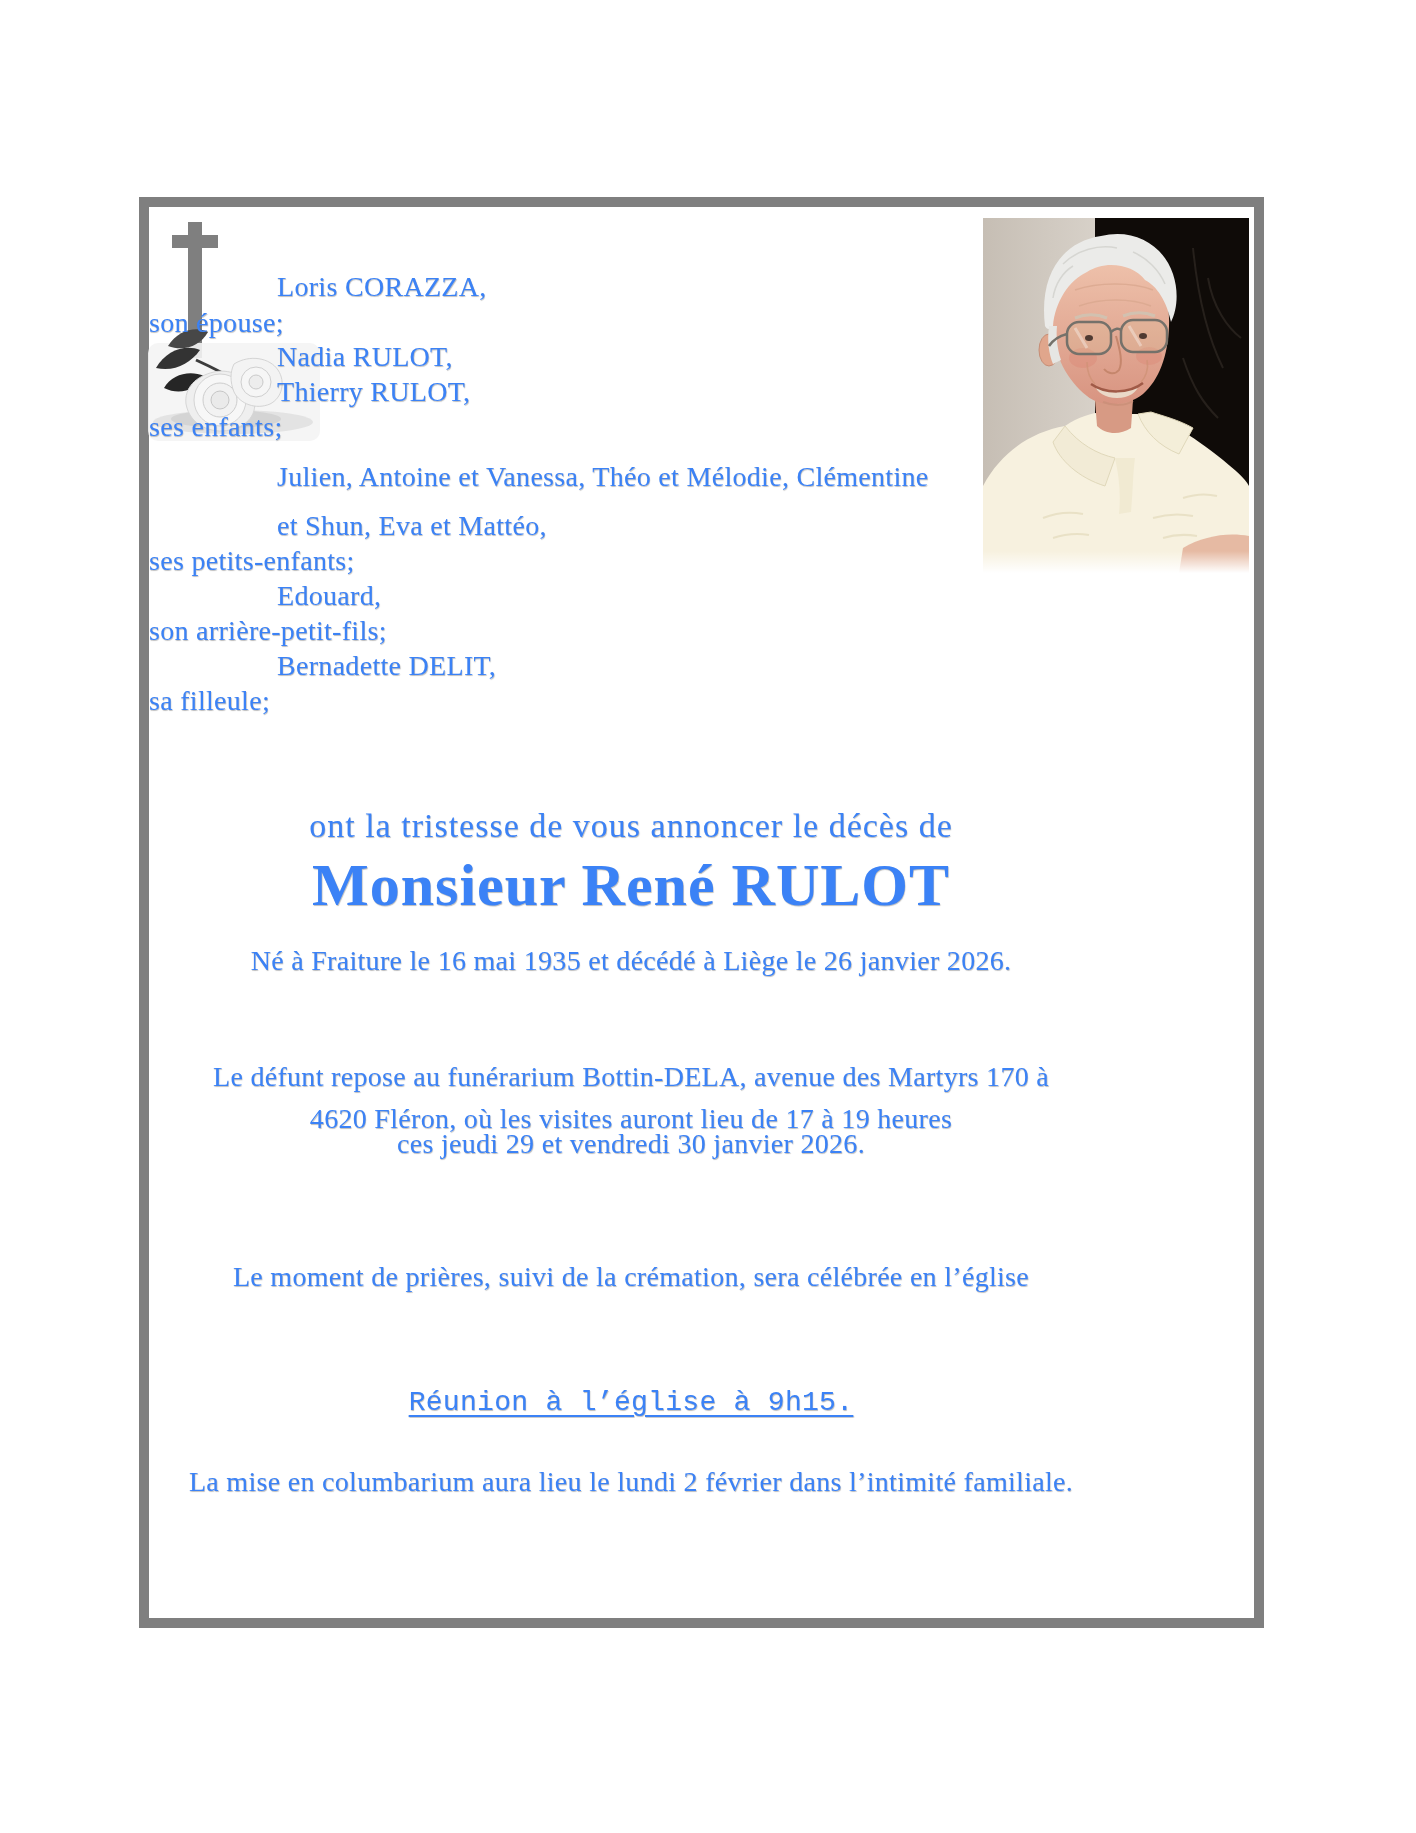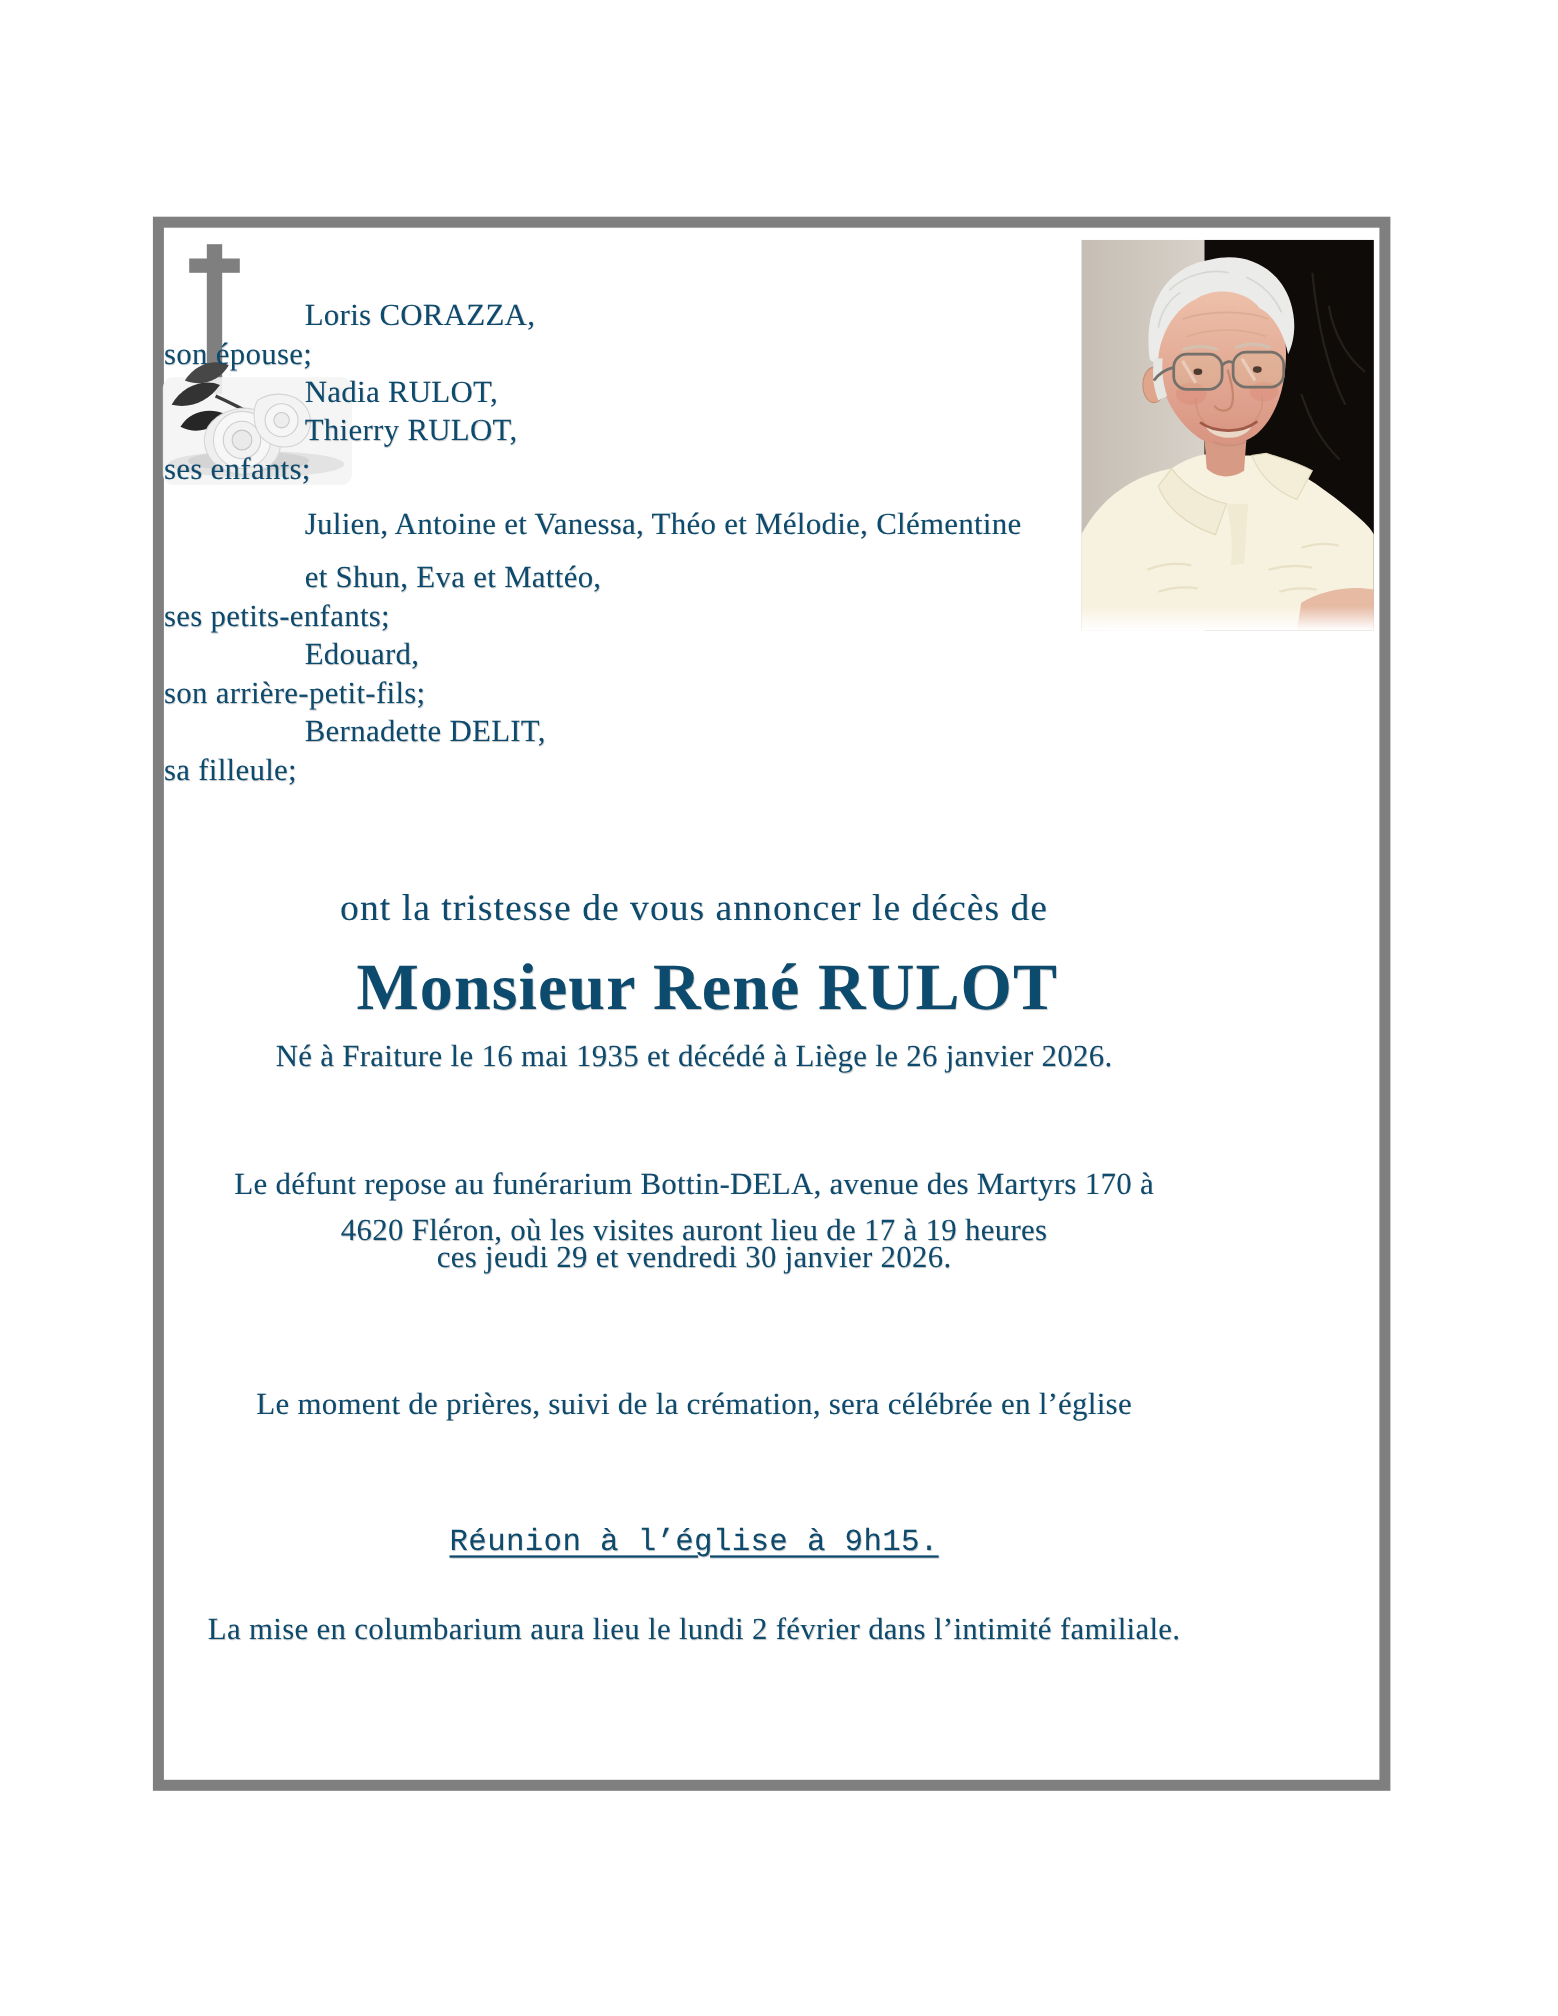--- a/index.html
+++ b/index.html
@@ -1,21 +1,21 @@
 <!DOCTYPE html>
 <html><head>
 <meta charset="utf-8">
 <style>
   html, body { margin: 0; padding: 0; background: #ffffff; }
   .canvas {
     position: relative;
     width: 1416px; height: 1833px;
     background: #ffffff;
     font-family: "Liberation Serif", "DejaVu Serif", serif;
-    color: #0c4a6e;
+    color: #3b82f6;
     overflow: hidden;
   }
   .frame {
     position: absolute;
     left: 139px; top: 197px;
     width: 1125px; height: 1431px;
     border: 10px solid #7f7f7f;
     box-sizing: border-box;
     background: #ffffff;
   }
@@ -24,21 +24,21 @@
     font-size: 28px;
     line-height: 33px;
     white-space: nowrap;
     letter-spacing: 0.3px;
     text-shadow: 0.6px 0.8px 0.8px rgba(70,70,70,0.35);
   }
   .name { left: 128px; }
   .relation { left: 0; width: 832px; }
   .center { left: 0; width: 964px; text-align: center; white-space: nowrap; }
   .intro { font-size: 34px; letter-spacing: 1px; }
-  .title { font-size: 60px; font-weight: bold; letter-spacing: 1px; margin: 12px; }
+  .title { font-size: 60px; font-weight: bold; letter-spacing: 1px; margin: 0; }
   .dates { font-size: 28px; }
   .underlined { text-decoration: underline; text-underline-offset: 5px; font-family: Liberation Mono, monospace; }
   .art { position: absolute; }
 </style>
 </head>
 <body>
 
 <div class="canvas">
   <div class="frame">
 

